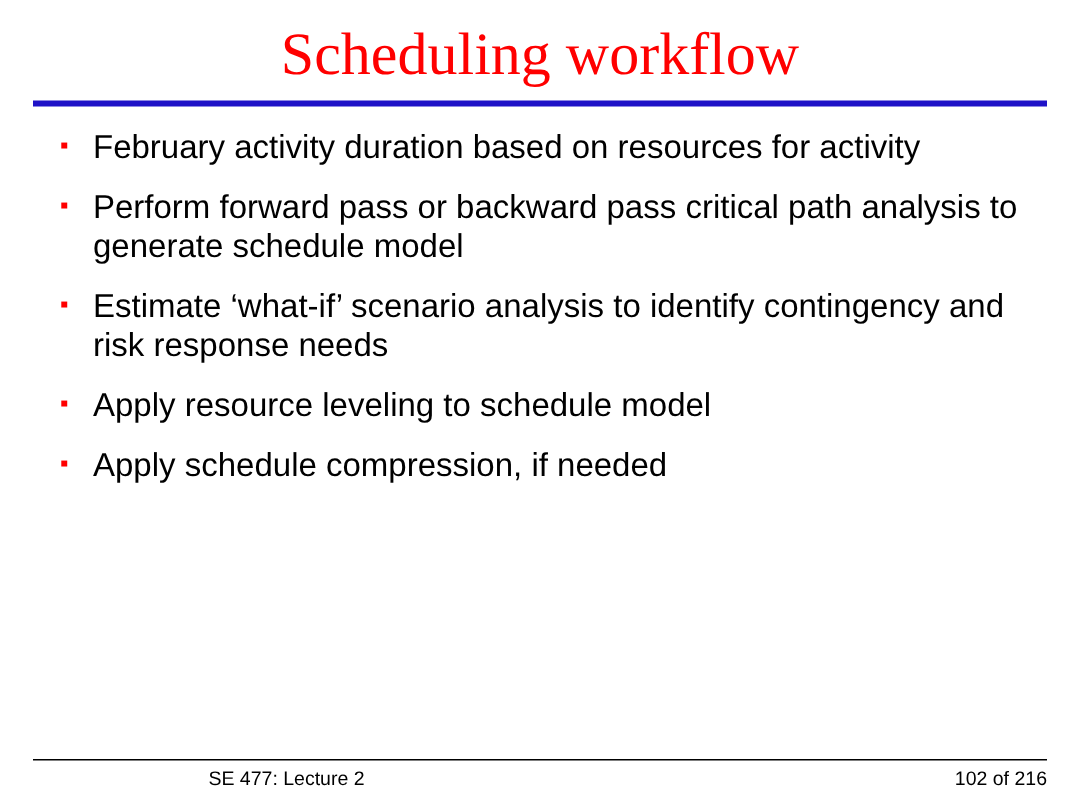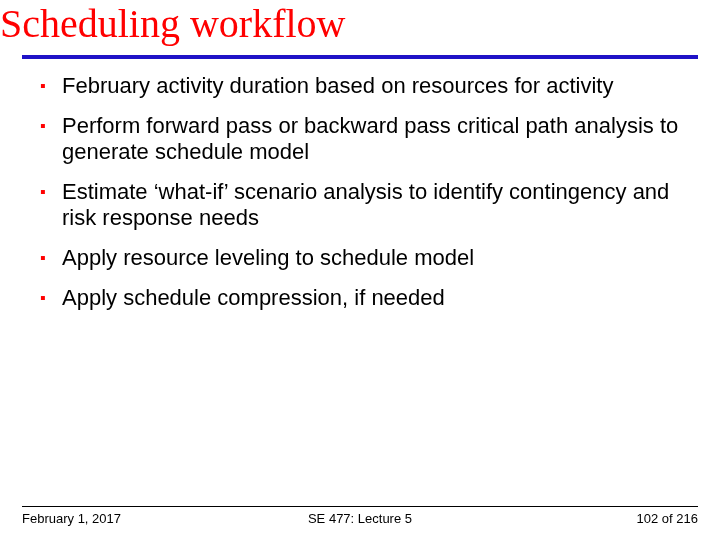--- a/index.html
+++ b/index.html
@@ -2,20 +2,22 @@
 <html><head>
 <meta charset="utf-8">
 <style>
   * { margin: 0; padding: 0; box-sizing: border-box; }
   html, body { width: 720px; height: 540px; font-family: Arial, Helvetica, sans-serif; background: #fff; }
   .slide { width: 720px; height: 540px; position: relative; }
   .title {
     font-family: "Times New Roman", Times, serif;
     font-size: 40px;
     color: #ff0000;
+    text-align: center;
+    padding-top: 12px;
     padding-bottom: 4px;
   }
   .title-rule {
     margin: 4px 22px 0 22px;
     border: none;
     border-top: 4px solid #1f12c7;
   }
   .bullets {
     padding: 14px 40px 0 40px;
   }
@@ -84,18 +86,17 @@
     </div>
     <div class="bullet-row">
       <div class="bullet-mark">▪</div>
       <div class="bullet-text">Apply schedule compression, if needed</div>
     </div>
   </div>
 
   <div class="footer">
     <hr class="footer-rule">
     <div class="footer-row">
-      <div class="footer-left">February 1, 2017</div>
-      <div class="footer-center">SE 477: Lecture 5</div>
+      <div class="footer-center">SE 477: Lecture 2</div>
       <div class="footer-right">102 of 216</div>
     </div>
   </div>
 </div>
 
 </body></html>

